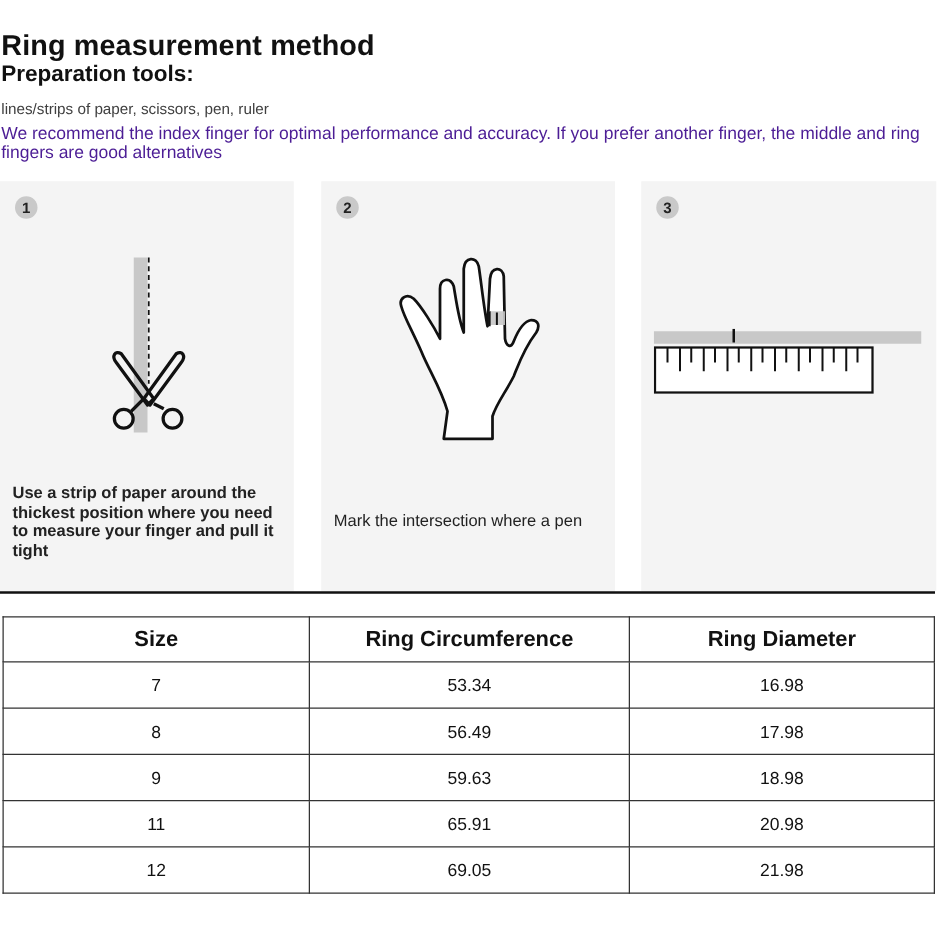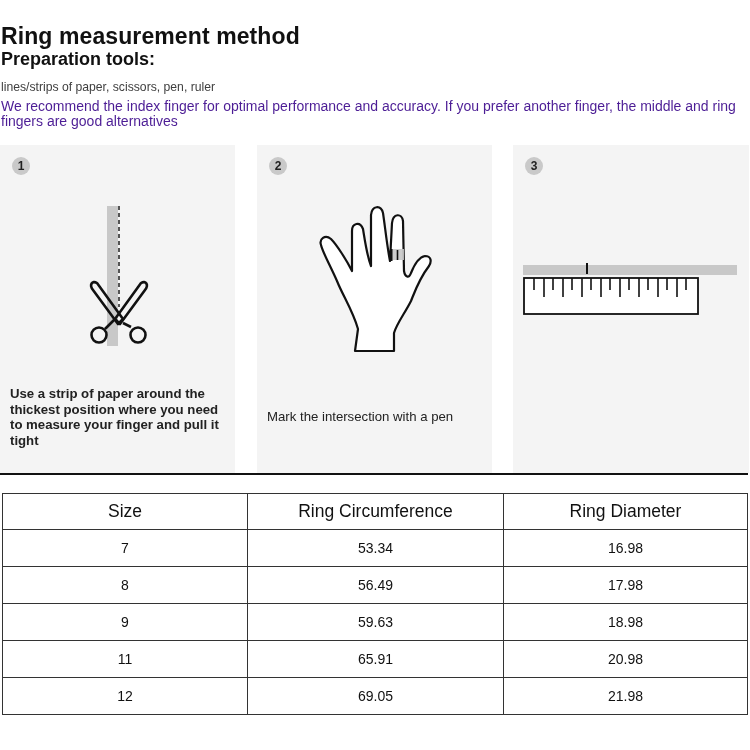--- a/index.html
+++ b/index.html
@@ -108,21 +108,21 @@
     }
     table.sizes th, table.sizes td {
       border: 1.5px solid #333;
       text-align: center;
       padding: 0;
       color: #111;
     }
     table.sizes th {
       height: 35px;
       font-size: 17.5px;
-      font-weight: normal;
+      font-weight: bold;
     }
     table.sizes td {
       height: 36px;
       font-size: 14px;
     }
     col.c1 { width: 245px; }
     col.c2 { width: 256px; }
     col.c3 { width: 244px; }
   </style>
 </head>
@@ -172,21 +172,21 @@
              C90 76 94 78 96 72
              C100 62 104 56 110 55
              C116 55 117 60 114 65
              C104 78 100 90 96 100
              C90 112 82 122 79 132
              L79 150 Z" fill="#ffffff" stroke="#111" stroke-width="2.2" stroke-linejoin="round"></path>
     <rect x="76" y="48" width="13" height="11" fill="#c8c8c8" opacity="0.9"></rect>
     <line x1="76.5" y1="48" x2="76.5" y2="60" stroke="#111" stroke-width="2"></line>
     <line x1="82.5" y1="49" x2="82.5" y2="59" stroke="#111" stroke-width="1.6"></line>
   </svg>
-  <div class="desc">Mark the intersection with a pen</div>
+  <div class="desc">Mark the intersection where a pen</div>
 </div>
 
 <div class="panel p3">
   <div class="badge">3</div>
   <svg class="illus" style="left:10px; top:118px;" width="216" height="56" viewBox="0 0 216 56">
     <rect x="0" y="2" width="214" height="10" fill="#c8c8c8"></rect>
     <line x1="64" y1="0" x2="64" y2="11" stroke="#111" stroke-width="2"></line>
     <rect x="1" y="15" width="174" height="36" fill="#ffffff" stroke="#111" stroke-width="1.8"></rect>
     <g stroke="#111" stroke-width="1.6">
       <line x1="11" y1="15" x2="11" y2="27"></line>

